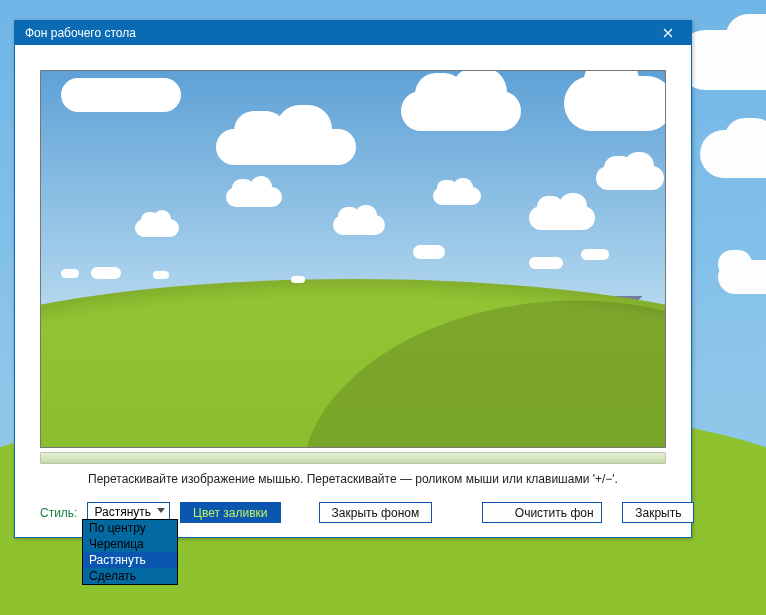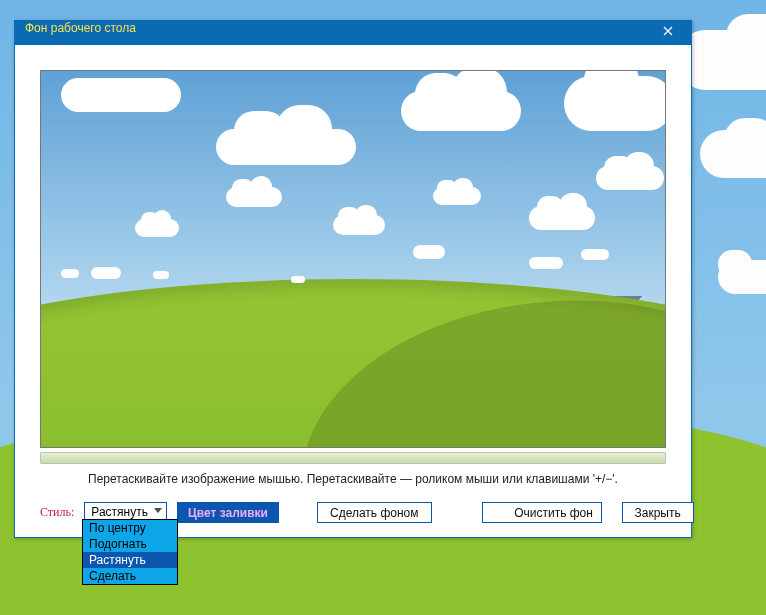--- a/index.html
+++ b/index.html
@@ -44,23 +44,23 @@
     background: #ffffff;
     border: 1px solid #0a6ab4;
     box-shadow: 1px 1px 4px rgba(0,0,0,.25);
     z-index: 10;
     display: flex;
     flex-direction: column;
   }
   .titlebar {
     height: 28px;
     background: #0a6ab4;
-    color: #fde047;
-    display: flex;
-    align-items: flex-start;
+    color: #ffffff;
+    display: flex;
+    align-items: center;
     padding: 0 8px 0 10px;
     font-size: 12px;
   }
   .titlebar .title { flex: 1; }
   .titlebar .close {
     width: 30px;
     height: 20px;
     display: flex;
     align-items: center;
     justify-content: center;
@@ -184,22 +184,21 @@
   }
 
   .controls {
     display: flex;
     align-items: center;
     gap: 10px;
     margin-top: 16px;
   }
   .controls .lbl {
     font-size: 12px;
-    color: #be185d;
-    font-family: Liberation Serif, serif;
+    color: #15803d;
   }
   .sel {
     position: relative;
     width: 94px;
     height: 21px;
     border: 1px solid #0b57b0;
     background: #fff;
     font-size: 12px;
     padding: 2px 18px 2px 6px;
     box-sizing: border-box;
@@ -222,37 +221,36 @@
     display: inline-flex;
     align-items: center;
     justify-content: center;
     box-sizing: border-box;
     color: #111;
     cursor: default;
     white-space: nowrap;
   }
   .btn.primary {
     background: #0b57b0;
-    color: #f0abfc;
+    color: #bef264;
     width: 102px;
-    font-weight: bold;
   }
   .btn.wide { width: 120px; }
   .btn.wide2 { width: 120px; padding-left: 36px; }
   .btn.close { width: 86px; }
   .gap { flex: 0 0 18px; }
 
   
   .dropdown {
     position: absolute;
     left: 82px;
     top: 519px;
     width: 94px;
     border: 1px solid #000;
-    background: #0ea5e9;
+    background: #0369a1;
     z-index: 50;
     font-size: 12px;
   }
   .dropdown .opt {
     padding: 1px 6px;
     color: #000;
     white-space: nowrap;
   }
   .dropdown .opt.sel {
     all: unset;
@@ -323,36 +321,36 @@
         <span class="chev"></span>
       </div>
 
       <div class="btn primary">
         <span>Цвет заливки</span>
       </div>
 
       <div class="gap"></div>
 
       <div class="btn wide">
-        <span>Сделать фоном</span>
+        <span>Закрыть фоном</span>
       </div>
 
       <div style="flex:0 0 30px;"></div>
 
       <div class="btn wide2">
         <span>Очистить фон</span>
       </div>
 
       <div style="flex:1;"></div>
 
       <div class="btn close">
         <span>Закрыть</span>
       </div>
     </div>
   </div>
 </div>
 
 <div class="dropdown">
   <div class="opt">По центру</div>
-  <div class="opt">Подогнать</div>
+  <div class="opt">Черепица</div>
   <div class="opt sel">Растянуть</div>
   <div class="opt">Сделать</div>
 </div>
 
 </body></html>

